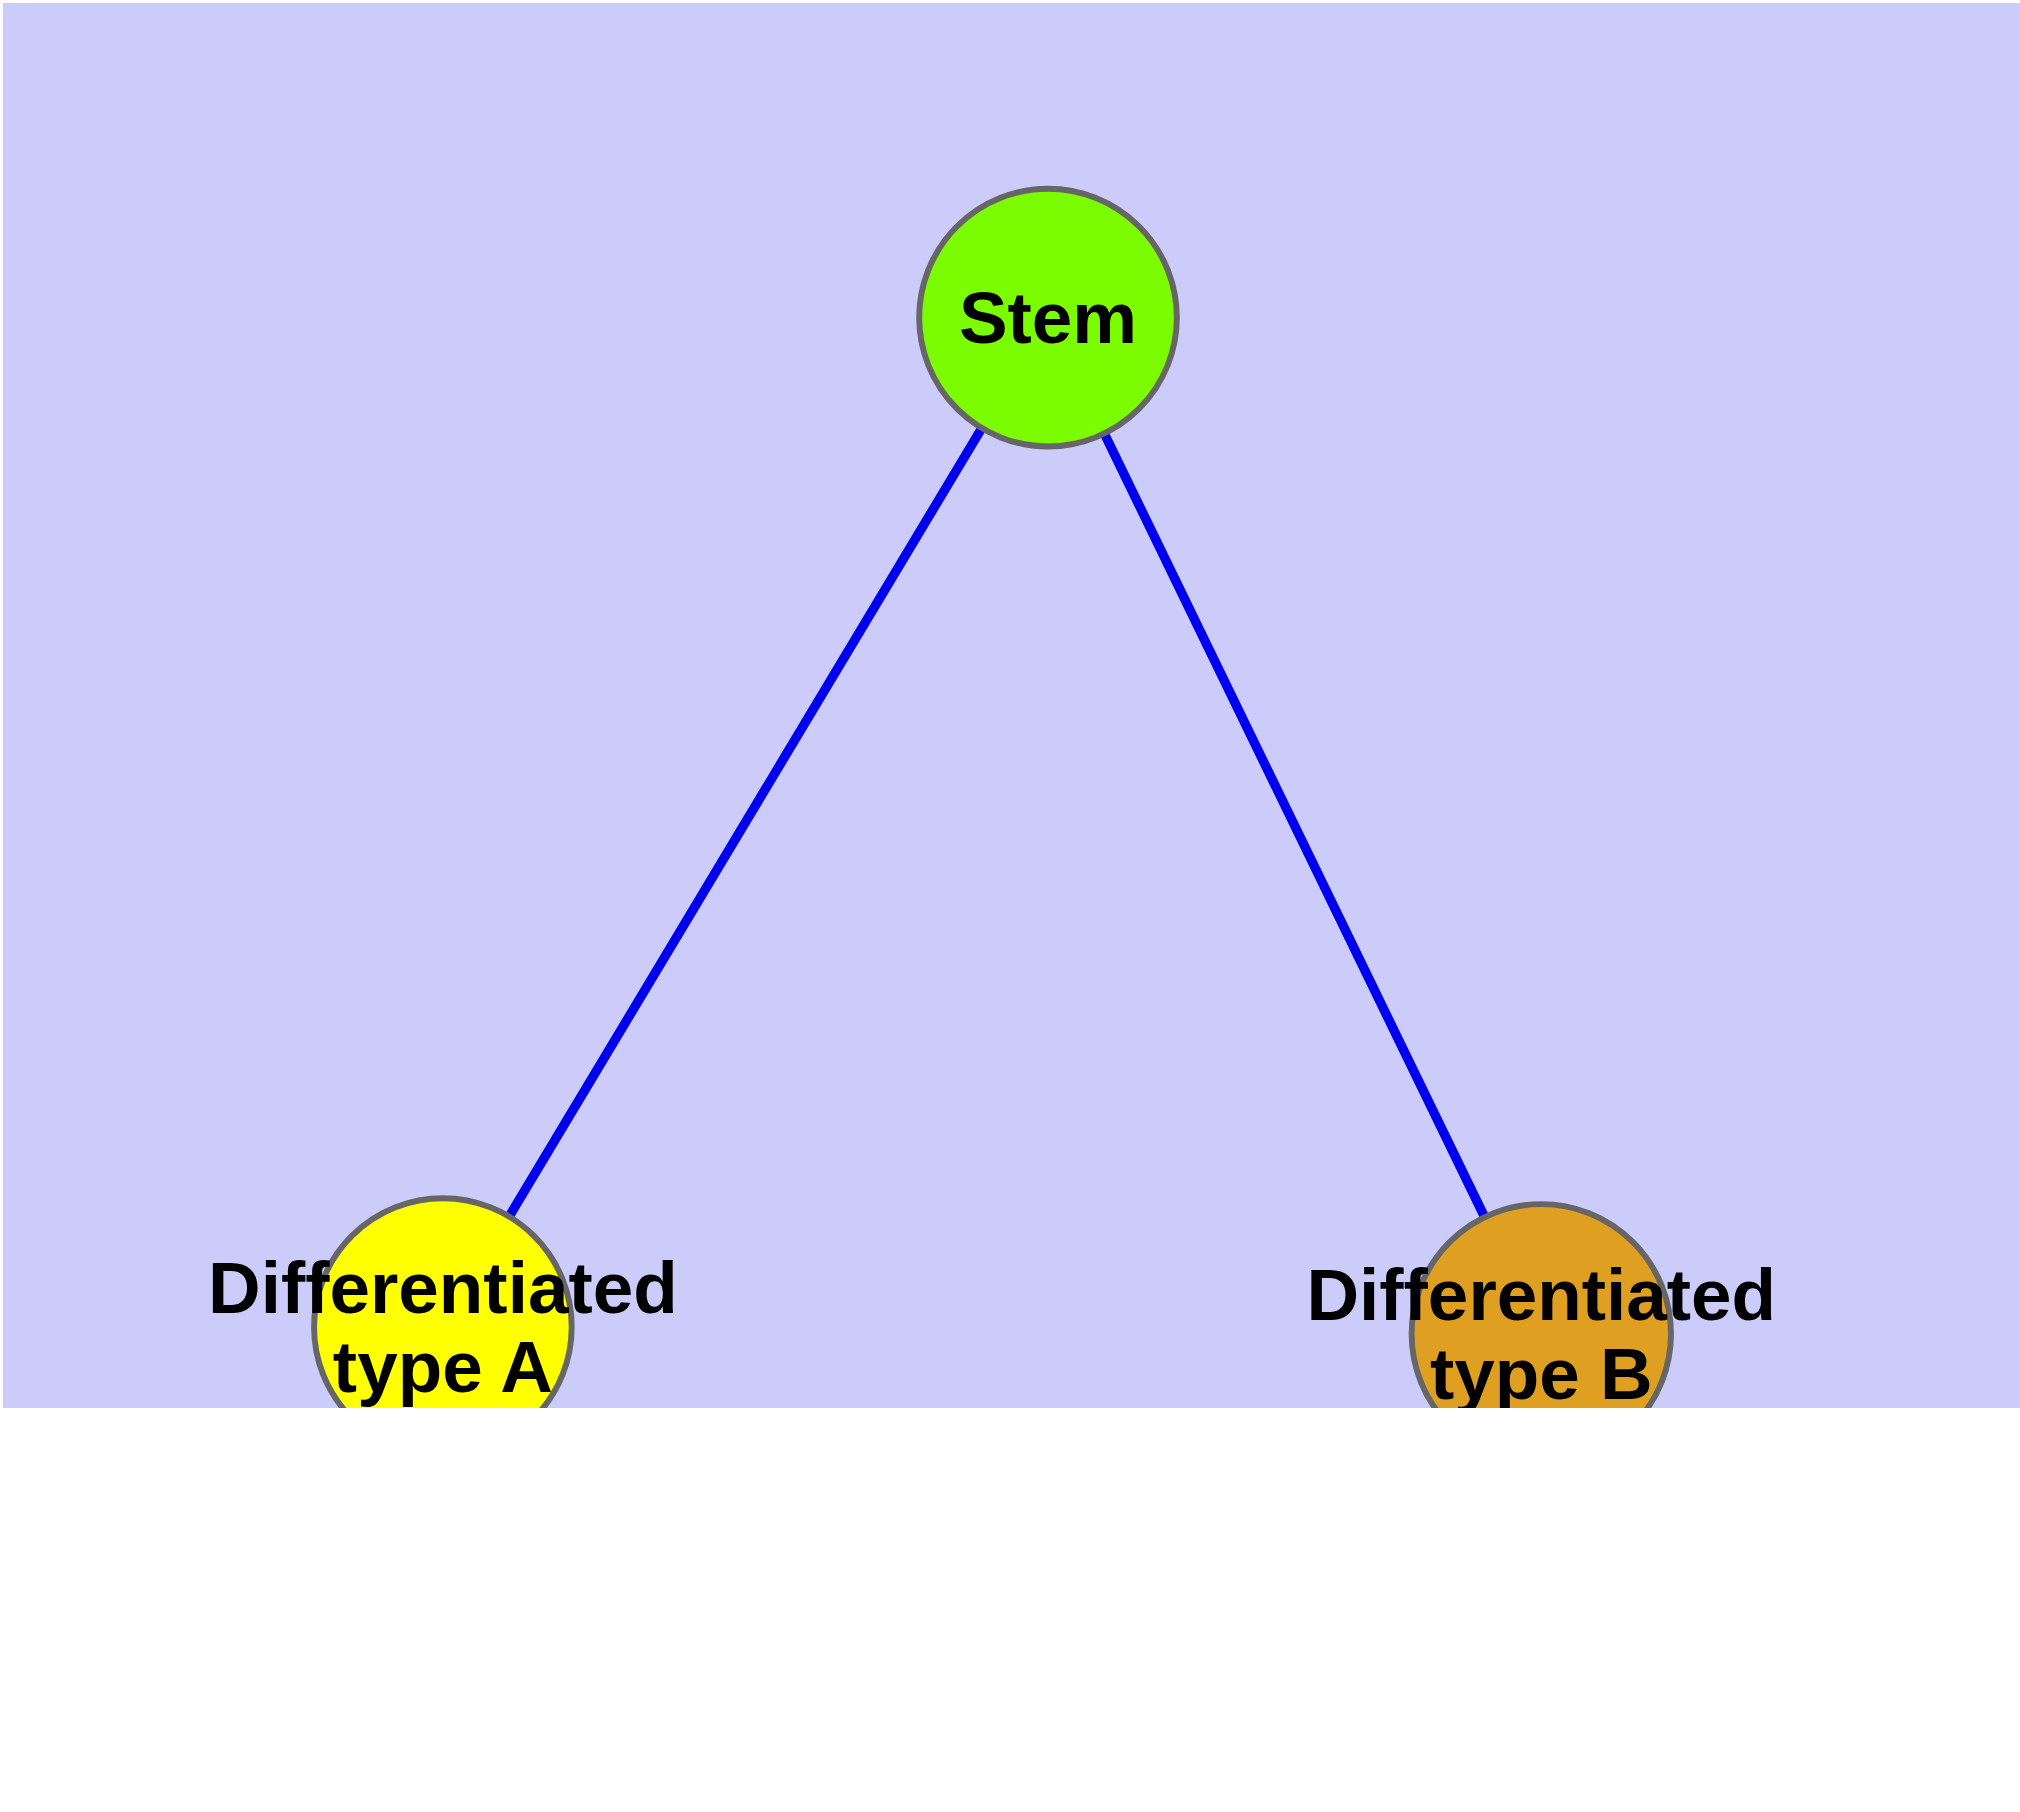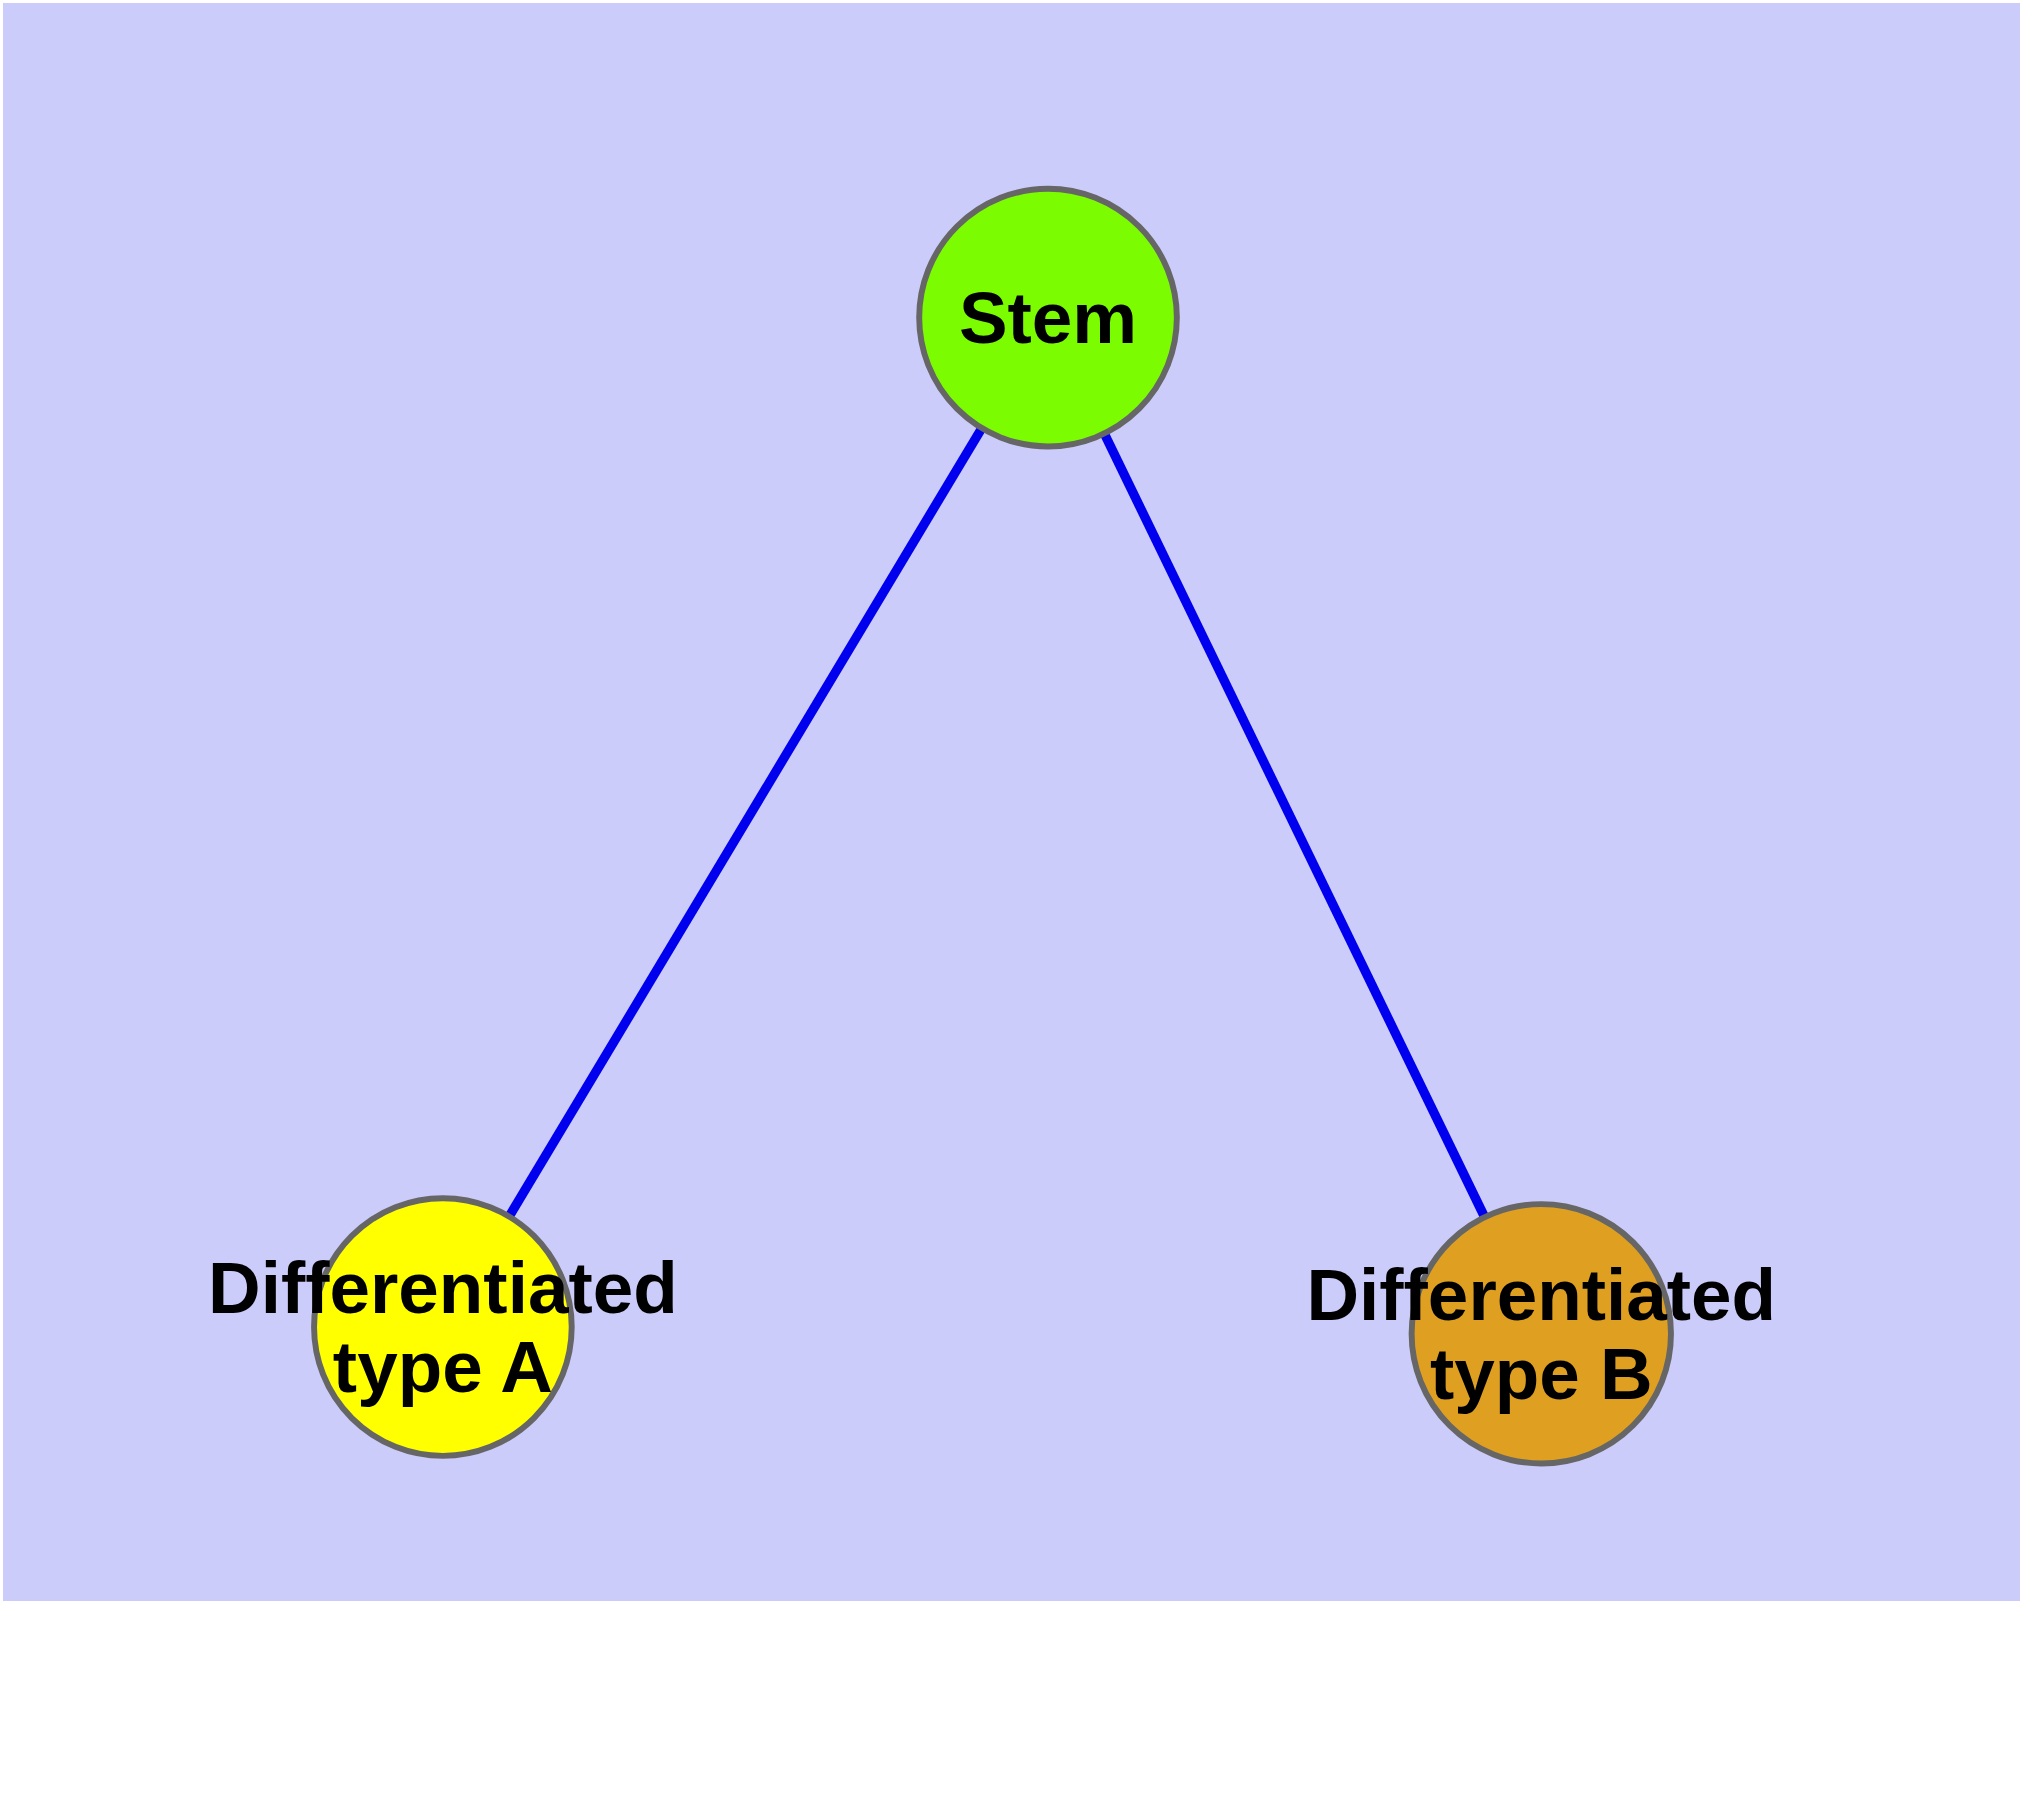--- a/index.html
+++ b/index.html
@@ -37,21 +37,21 @@
   .node-label-text {
     font-family: "Liberation Sans", sans-serif;
     font-weight: bold;
     fill: #000000;
     paint-order: normal;
   }
 </style>
 </head>
 <body>
 
-<div id="canvas-root" style="width: 2021px; height: 1601px; background: rgb(255, 255, 255);">
+<div id="canvas-root" style="width: 2021px; height: 1408px; background: rgb(255, 255, 255);">
   <div id="graph-surface" style="background: rgb(204, 204, 250);">
     <svg id="graph-svg" viewBox="0 0 2381 2134" xmlns="http://www.w3.org/2000/svg">
 
       <g>
         <line id="edge-stem-to-diff-a" x1="1153.8165860760125" y1="503.08325767992875" x2="598.1834139239875" y2="1429.9167423200713" stroke="#0000ee" stroke-width="11" stroke-linecap="butt"></line>
         <line id="edge-stem-to-diff-b" x1="1300.2484829256437" y1="509.5411186045479" x2="1747.3148386138" y2="1430.559263742176" stroke="#0000ee" stroke-width="11" stroke-linecap="butt"></line>
       </g>
 
       <g>
         <circle id="node-stem-circle" cx="1233" cy="371" r="152" fill="#7cfc00" stroke="#666666" stroke-width="7"></circle>

